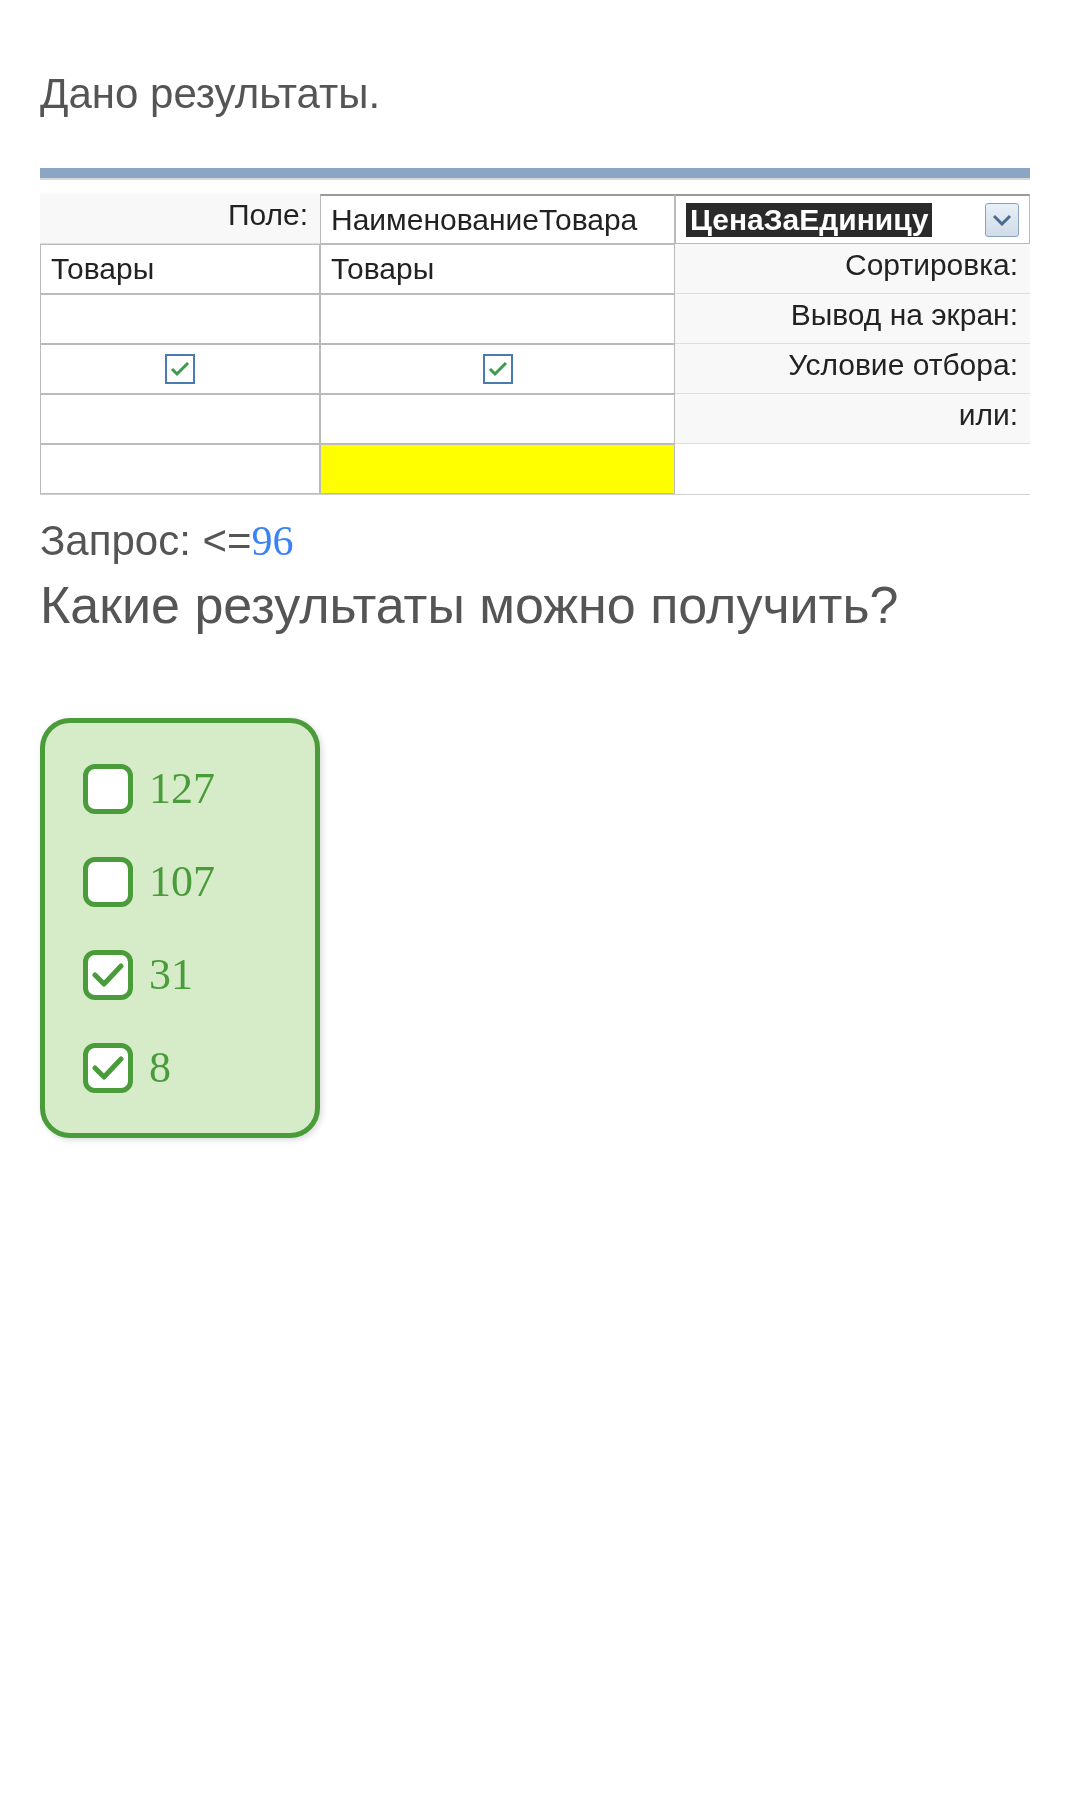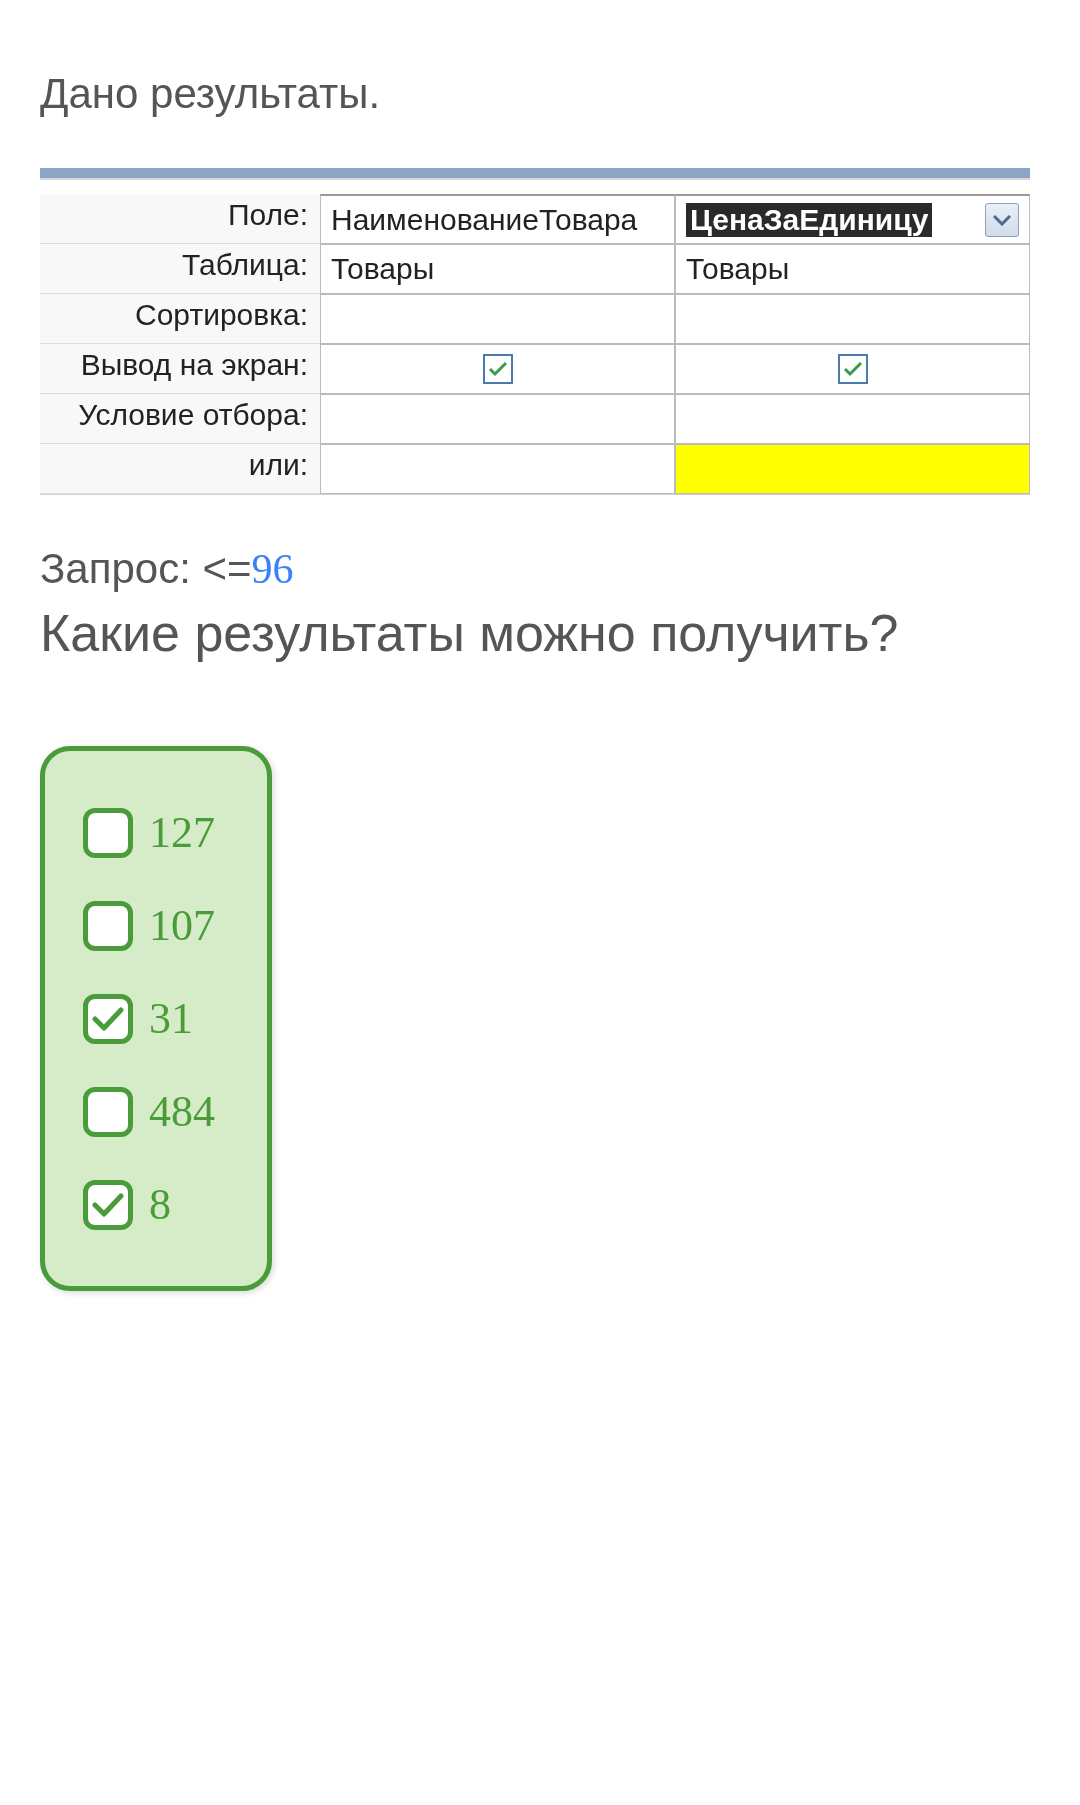--- a/index.html
+++ b/index.html
@@ -17,21 +17,21 @@
       font-size: 42px;
       color: #555555;
       font-weight: 300;
       margin-bottom: 50px;
       margin-top: 30px;
     }
     .query-grid-container {
       border-top: 10px solid #8ba5c4;
       border-bottom: 1px solid #d0d0d0;
       background: #22c55e;
-      margin-bottom: 50px;
+      margin-bottom: 22px;
       width: 990px;
       overflow: hidden;
     }
     .query-grid-inner {
       border-top: 2px solid #d8d8d8;
       padding-top: 14px;
       background: linear-gradient(#ffffff, #f5f5f5);
     }
     .query-grid {
       display: grid;
@@ -115,22 +115,22 @@
     .question-text {
       font-size: 52px;
       color: #555555;
       font-weight: 300;
       margin-bottom: 83px;
     }
     .options-panel {
       background: #d6ebc8;
       border: 5px solid #4a9b3a;
       border-radius: 30px;
-      padding: 56px 38px;
-      width: 232px;
+      padding: 40px 38px;
+      width: 280px;
       box-shadow: 2px 2px 6px rgba(0,0,0,0.15);
     }
     .option-row {
       display: flex;
       align-items: center;
       margin-bottom: 42px;
     }
     .option-row:last-child {
       margin-bottom: 0;
     }
@@ -175,21 +175,20 @@
       </div>
       <div class="data-cell header-cell">
         <span class="selected-field">ЦенаЗаЕдиницу</span>
         <span class="dropdown-arrow">
           <svg viewBox="0 0 18 12">
               <path d="M1 2 L9 10 L17 2" fill="none" stroke="#4a6a90" stroke-width="3"></path>
             </svg>
         </span>
       </div>
 
-      <div class="label-cell">Таблица:</div>
       <div class="data-cell">
         <span>Товары</span>
       </div>
       <div class="data-cell">
         <span>Товары</span>
       </div>
 
       <div class="label-cell">Сортировка:</div>
       <div class="data-cell"></div>
       <div class="data-cell"></div>
@@ -241,26 +240,20 @@
   </div>
   <div class="option-row">
     <span class="option-checkbox checked">
       <svg viewBox="0 0 32 26">
           <path d="M3 13 L12 22 L29 4" fill="none" stroke="#4a9b3a" stroke-width="5" stroke-linecap="round" stroke-linejoin="round"></path>
         </svg>
     </span>
     <span class="option-label">31</span>
   </div>
   <div class="option-row">
-    <span class="option-checkbox">
-      
-    </span>
-    <span class="option-label">484</span>
-  </div>
-  <div class="option-row">
     <span class="option-checkbox checked">
       <svg viewBox="0 0 32 26">
           <path d="M3 13 L12 22 L29 4" fill="none" stroke="#4a9b3a" stroke-width="5" stroke-linecap="round" stroke-linejoin="round"></path>
         </svg>
     </span>
     <span class="option-label">8</span>
   </div>
 </div>
 
 </body></html>

